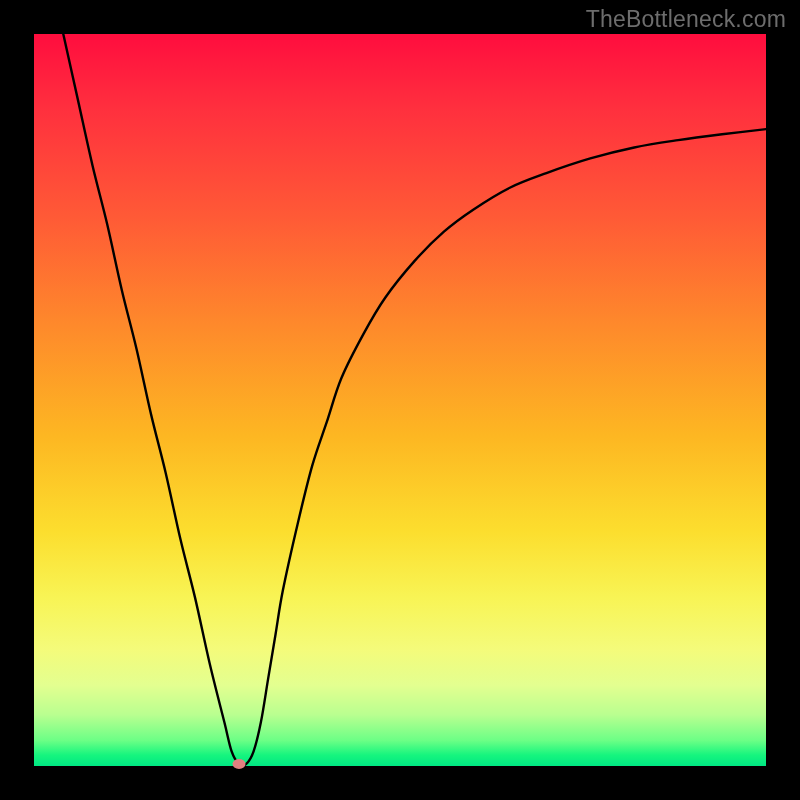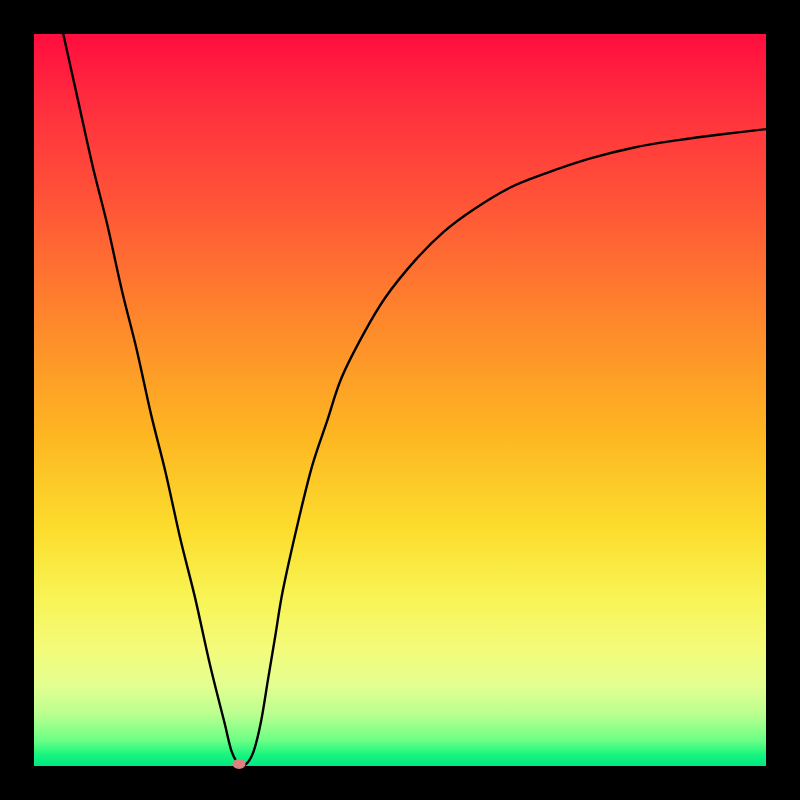--- a/index.html
+++ b/index.html
@@ -71,13 +71,14 @@
 </head>
 <body>
 
 <div class="frame">
   <div class="plot-area">
     <svg class="curve" viewBox="0 0 732 732" preserveAspectRatio="none">
       <path id="curve-path" d="M 29.28 0.00 C 31.72 10.98, 39.04 43.92, 43.92 65.88 C 48.80 87.84, 53.68 111.02, 58.56 131.76 C 63.44 152.50, 68.32 169.58, 73.20 190.32 C 78.08 211.06, 82.96 235.46, 87.84 256.20 C 92.72 276.94, 97.60 294.02, 102.48 314.76 C 107.36 335.50, 112.24 359.90, 117.12 380.64 C 122.00 401.38, 126.88 418.46, 131.76 439.20 C 136.64 459.94, 141.52 484.34, 146.40 505.08 C 151.28 525.82, 156.16 542.90, 161.04 563.64 C 165.92 584.38, 170.80 608.78, 175.68 629.52 C 180.56 650.26, 186.66 673.44, 190.32 688.08 C 193.98 702.72, 195.20 710.41, 197.64 717.36 C 200.08 724.31, 202.52 727.73, 204.96 729.80 C 207.40 731.88, 209.84 731.88, 212.28 729.80 C 214.72 727.73, 217.16 724.31, 219.60 717.36 C 222.04 710.41, 224.48 700.28, 226.92 688.08 C 229.36 675.88, 231.80 658.80, 234.24 644.16 C 236.68 629.52, 239.12 614.88, 241.56 600.24 C 244.00 585.60, 245.22 574.62, 248.88 556.32 C 252.54 538.02, 258.64 511.18, 263.52 490.44 C 268.40 469.70, 273.28 448.96, 278.16 431.88 C 283.04 414.80, 287.92 402.60, 292.80 387.96 C 297.68 373.32, 301.34 358.68, 307.44 344.04 C 313.54 329.40, 322.08 313.54, 329.40 300.12 C 336.72 286.70, 342.82 275.72, 351.36 263.52 C 359.90 251.32, 370.88 237.90, 380.64 226.92 C 390.40 215.94, 400.16 206.18, 409.92 197.64 C 419.68 189.10, 428.22 183.00, 439.20 175.68 C 450.18 168.36, 463.60 159.82, 475.80 153.72 C 488.00 147.62, 498.98 143.96, 512.40 139.08 C 525.82 134.20, 541.68 128.71, 556.32 124.44 C 570.96 120.17, 585.60 116.51, 600.24 113.46 C 614.88 110.41, 629.52 108.34, 644.16 106.14 C 658.80 103.94, 673.44 102.11, 688.08 100.28 C 702.72 98.45, 724.68 96.01, 732.00 95.16" fill="none" stroke="#000" stroke-width="2.4" stroke-linejoin="round" stroke-linecap="round"></path>
     </svg>
     <div class="marker" id="min-marker" style="left: 204.96px; top: 729.804px; background: rgb(224, 128, 128);"></div>
   </div>
+  <div class="watermark">TheBottleneck.com</div>
 </div>
 
 </body></html>

